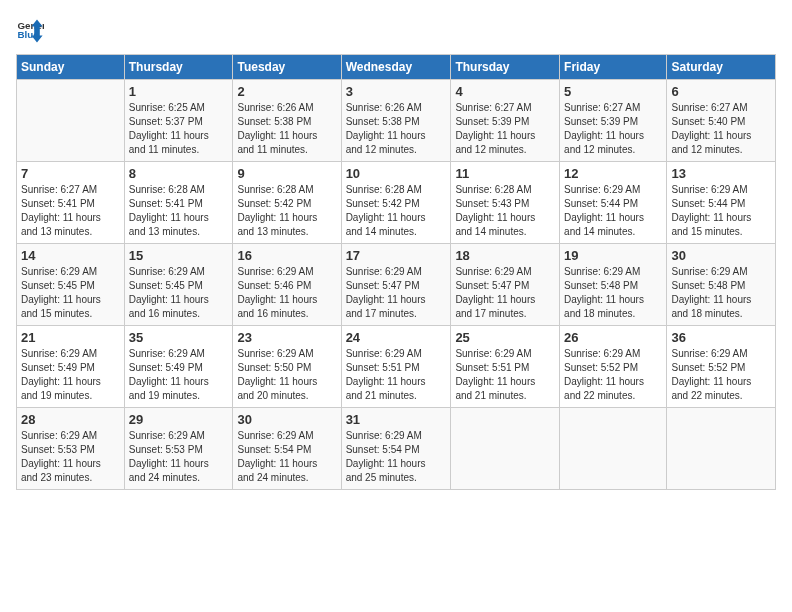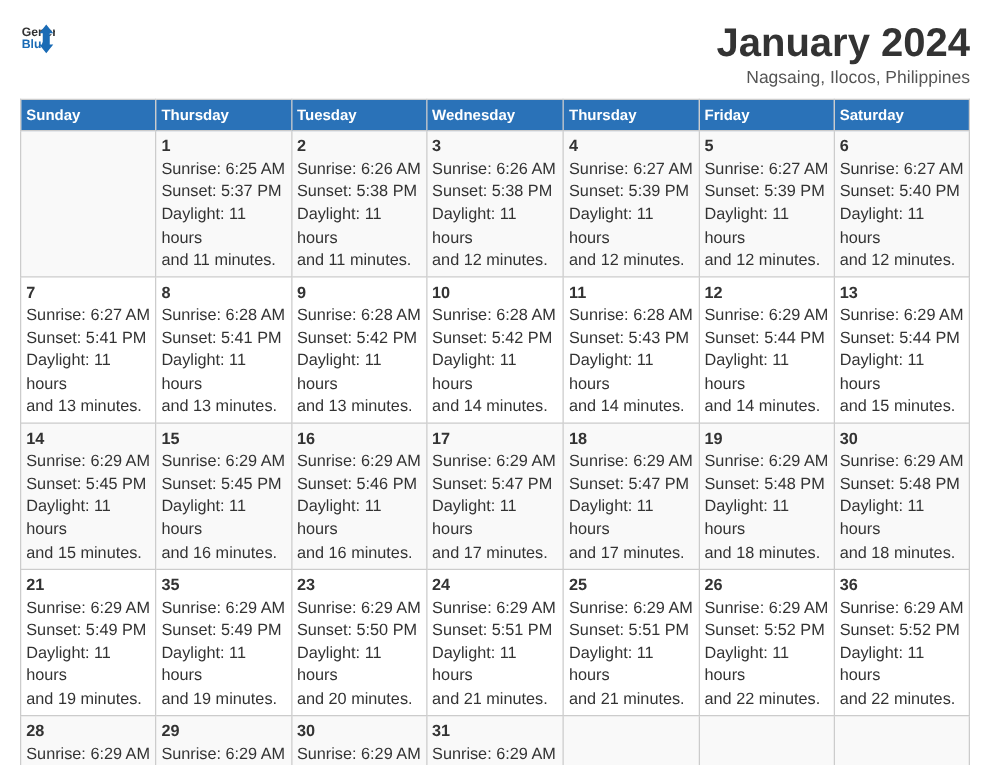--- a/index.html
+++ b/index.html
@@ -65,21 +65,21 @@
       width: 113px;
     }
     .day-number {
       font-size: 13px;
       font-weight: bold;
       color: #333;
       display: block;
       margin-bottom: 2px;
     }
     .day-info {
-      font-size: 13px;
+      font-size: 10px;
       color: #333;
       line-height: 1.4;
     }
     tbody tr:nth-child(odd) td {
       background-color: #f9f9f9;
     }
     tbody tr:nth-child(even) td {
       background-color: #fff;
     }
     td.empty {
@@ -91,24 +91,20 @@
 
 <div class="container">
   <div class="header">
     <div class="logo">
       <svg class="logo-icon" viewBox="0 0 40 40">
         <text x="2" y="18" font-size="14" font-weight="bold" fill="#333">General</text>
         <text x="2" y="32" font-size="14" font-weight="bold" fill="#1a6bb5">Blue</text>
         <polygon points="30,5 38,15 34,15 34,28 38,28 30,38 22,28 26,28 26,15 22,15" fill="#1a6bb5"></polygon>
       </svg>
     </div>
-    <div class="title-block">
-      <div class="month-title">January 2024</div>
-      <div class="subtitle">Nagsaing, Ilocos, Philippines</div>
-    </div>
   </div>
 
   <table>
     <thead>
       <tr>
       <th>Sunday</th>
           <th>Thursday</th>
           <th>Tuesday</th>
           <th>Wednesday</th>
           <th>Thursday</th>

